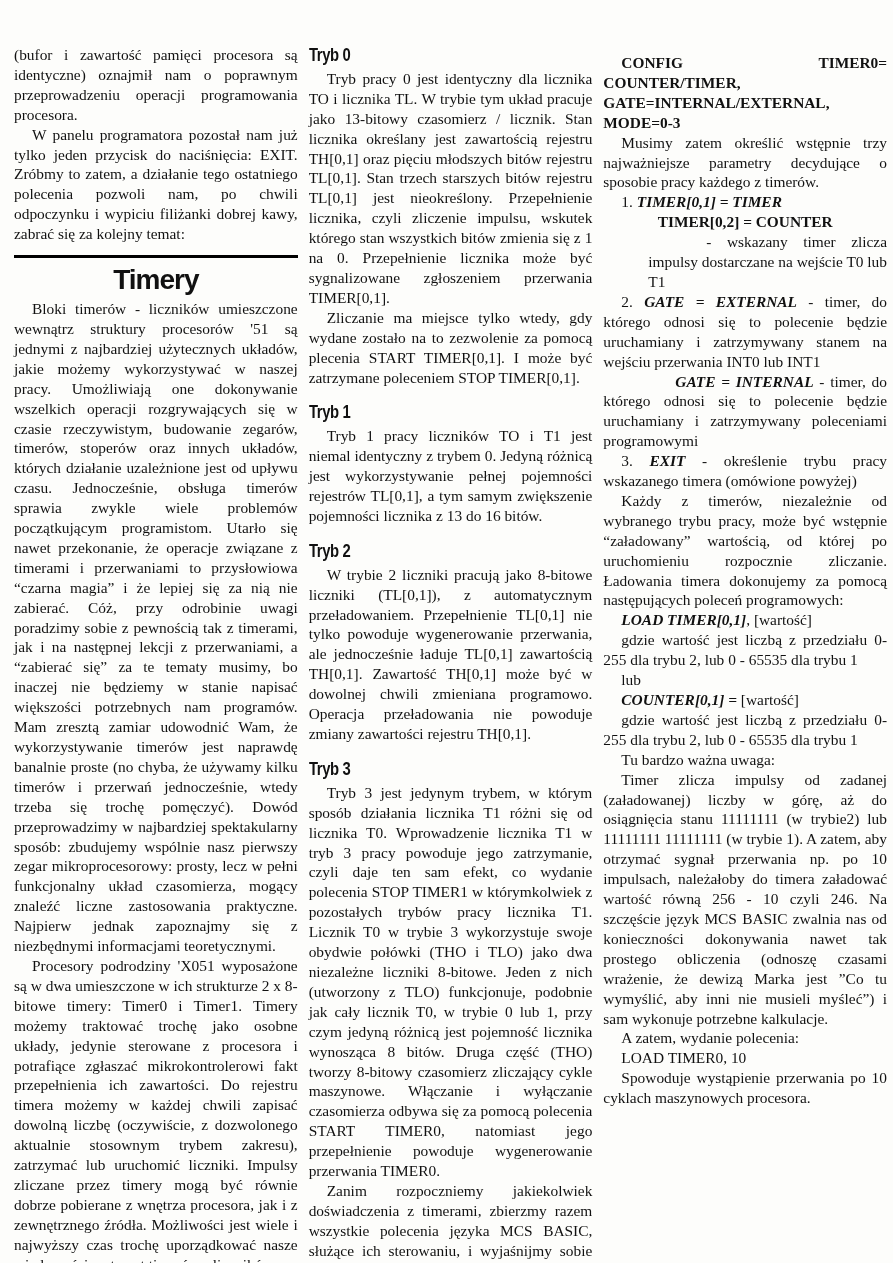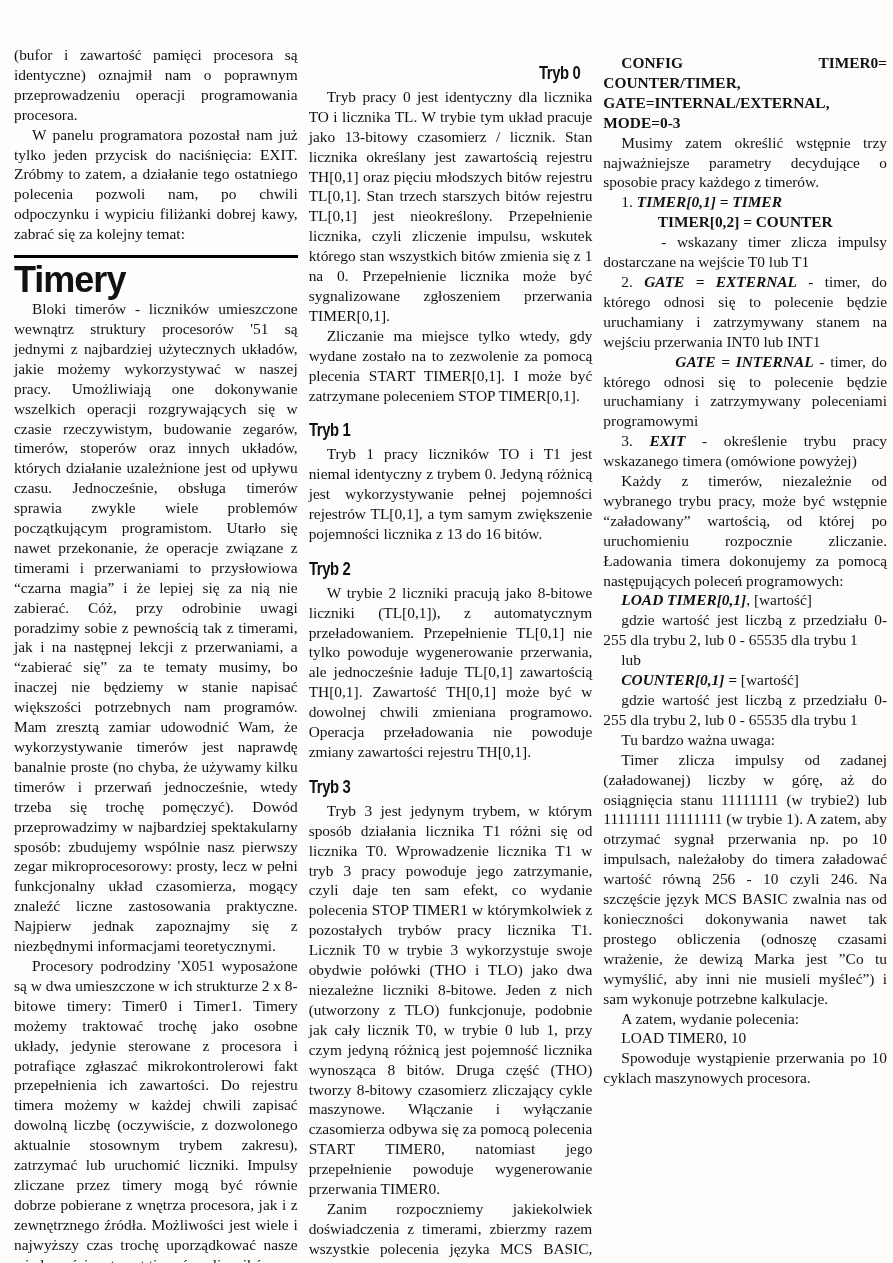--- a/index.html
+++ b/index.html
@@ -18,46 +18,46 @@
     gap: 11px;
   }
   .col {
     width: 284px;
     font-size: 15.4px;
     line-height: 19.9px;
     text-align: justify;
   }
   p { text-align: justify; }
   .ind  { text-indent: 18px; }
-  .hang58 { text-indent: 58px; }
+  .hang58 { text-indent: 58px; margin-left: 45px; }
   .hang72 { text-indent: 72px; }
   .center { text-align: center; }
   .bold { font-weight: bold; }
   b { font-weight: bold; font-style: italic; }
   .mt18 { }
 
   .rule {
     border: none;
     border-top: 3px solid #000;
     margin-top: 11px;
   }
   .h-timery {
     font-family: "Liberation Sans", sans-serif;
     font-weight: bold;
-    font-size: 36px;
+    font-size: 28px;
     line-height: 30px;
     letter-spacing: -1px;
-    text-align: left;
+    text-align: center;
     margin: 7px 0 4px 0;
   }
   .h-tryb {
     text-align: left;
     margin: 15px 0 3px 0;
   }
-  .h-tryb:first-child { margin-top: 18px; text-align: right; }
+  .h-tryb:first-child { margin-top: 0; }
   .h-tryb span {
     display: inline-block;
     font-family: "Liberation Sans", sans-serif;
     font-weight: bold;
     font-size: 19px;
     line-height: 20px;
     letter-spacing: -0.5px;
     transform: scaleX(0.78);
     transform-origin: 0 50%;
   }

